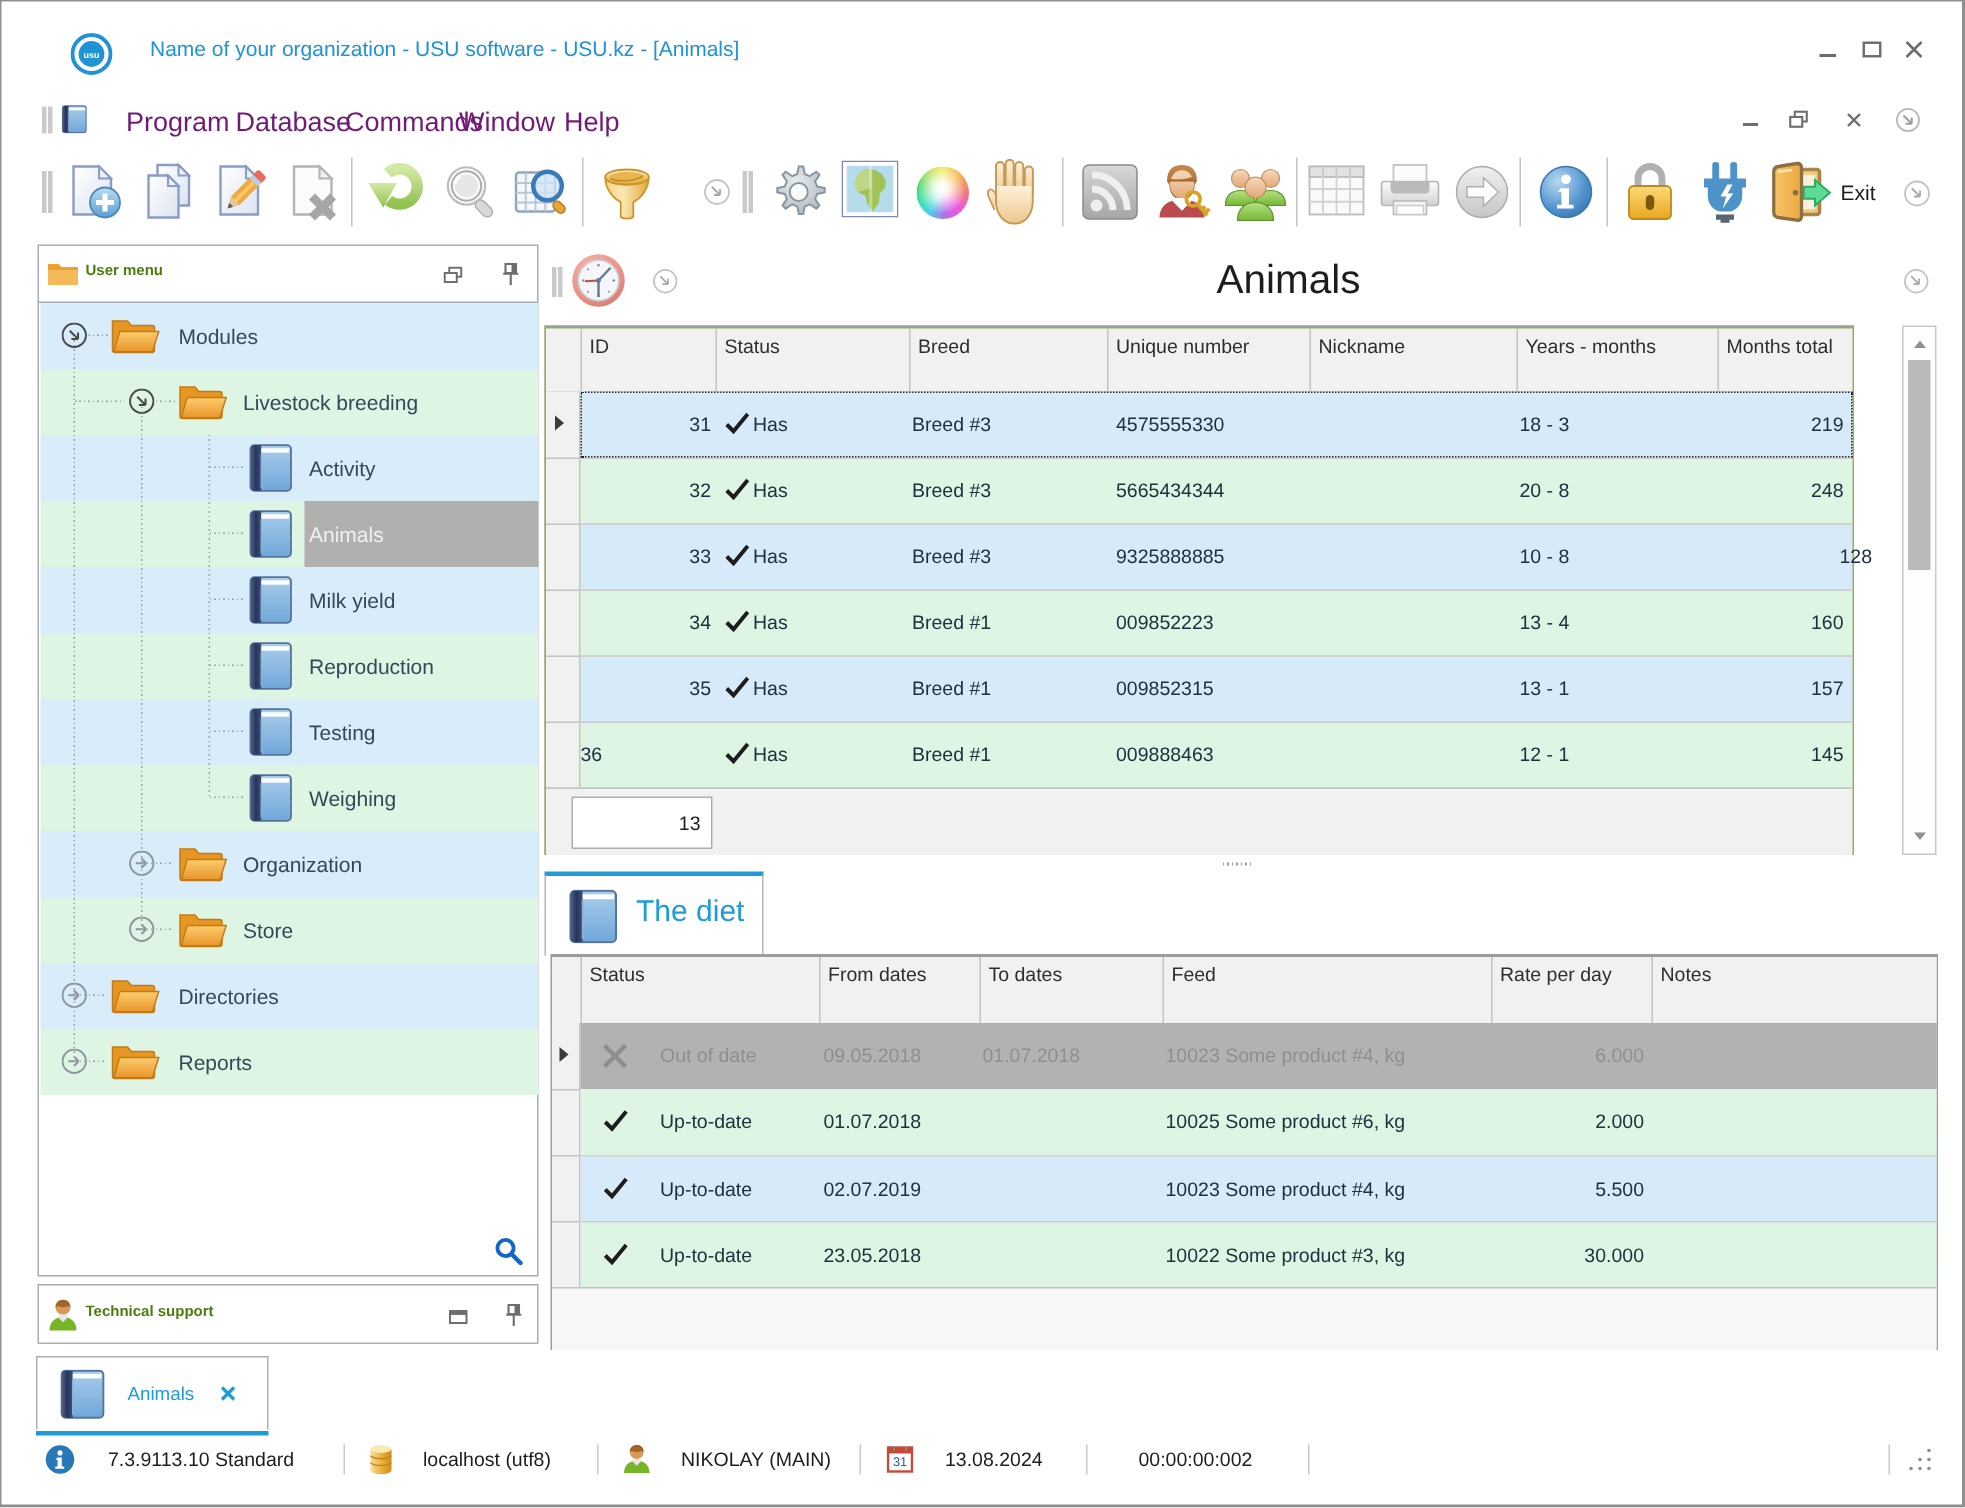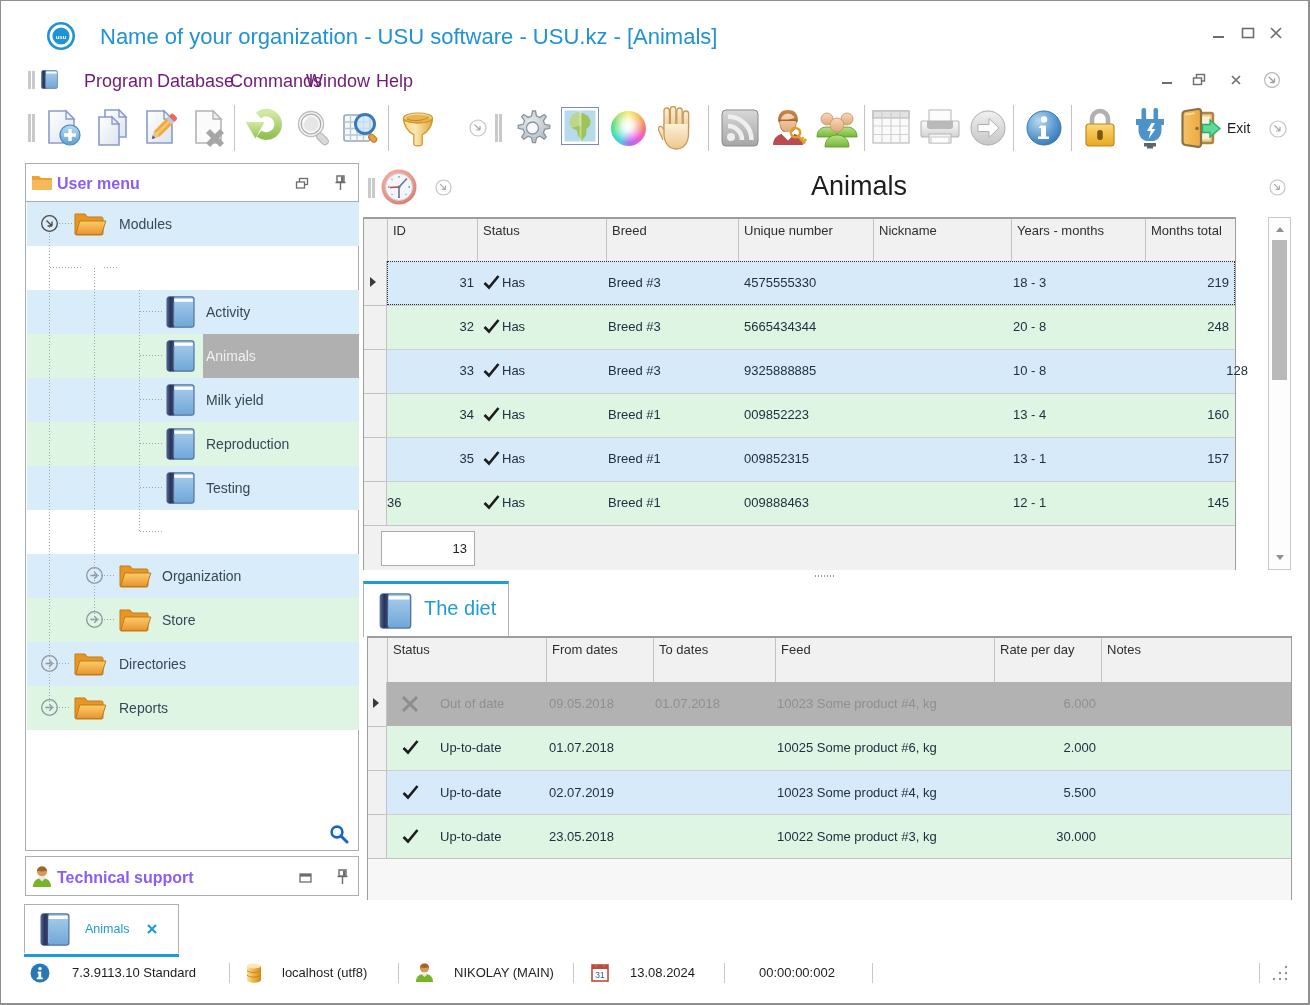--- a/index.html
+++ b/index.html
@@ -1,28 +1,28 @@
 <!DOCTYPE html>
 <html><head>
 <meta charset="utf-8">
 <style>
 *{margin:0;padding:0;box-sizing:border-box}
 html,body{width:1310px;height:1005px;overflow:hidden}
 body{font-family:"Liberation Sans",sans-serif;background:#fff;position:relative}
 .abs{position:absolute}
 #win{position:absolute;left:0;top:0;width:1310px;height:1005px;background:#fff;border:1px solid #8f8f8f;border-right-width:2px;border-bottom-width:2px}
 
-.title-text{left:99px;top:23px;font-size:22px;color:#2092d6;white-space:nowrap}
+.title-text{left:99px;top:23px;font-size:14px;color:#2092d6;white-space:nowrap}
 
 .menu-item{top:70px;font-size:18px;color:#701a75}
 .grip{width:3px;background:linear-gradient(#c9c9c9,#c9c9c9);}
 
 #leftpanel{left:24px;top:162px;width:334px;height:688px;border:1px solid #a8adb3;background:#fff}
 #umheader{left:0;top:0;width:332px;height:38px;background:#fff;border-bottom:1px solid #a8adb3}
-.ptitle{font-size:16px;font-weight:bold;color:#8b5cf6}
+.ptitle{font-size:10px;font-weight:bold;color:#4d7c0f}
 .trow{left:1px;width:332px;height:44px}
 .t-blue{background:#d8ecfa}
 .t-green{background:#def5e4}
 .tlabel{font-size:14px;color:#37475a;top:50%;transform:translateY(-50%);white-space:nowrap}
 
 .gridhead{background:#f1f1f1}
 .hcell{position:absolute;top:0;height:100%;border-left:1px solid #c3c3c3;color:#2e2e2e;font-size:13px;padding:4px 0 0 5px}
 .g-blue{background:#d7eafa}
 .g-green{background:#def5e4}
 .gcell{position:absolute;top:0;height:100%;font-size:13px;color:#21303f;line-height:43px;white-space:nowrap}
@@ -408,20 +408,29 @@
 
  <div class="abs trow t-blue" style="top:38px">
   <svg class="abs" style="left:14px;top:13px" width="17" height="17" viewBox="0 0 17 17">
           <use href="#cexp"></use>
         </svg>
   <svg class="abs" style="left:47px;top:8px" width="35" height="27" viewBox="0 0 35 27">
           <use href="#folder"></use>
         </svg>
   <div class="abs tlabel" style="left:92px">Modules</div>
  </div>
+ <div class="abs trow t-green" style="top:82px">
+  <svg class="abs" style="left:59px;top:13px" width="17" height="17" viewBox="0 0 17 17">
+          <use href="#cexp"></use>
+        </svg>
+  <svg class="abs" style="left:92px;top:8px" width="35" height="27" viewBox="0 0 35 27">
+          <use href="#folder"></use>
+        </svg>
+  <div class="abs tlabel" style="left:135px">Livestock breeding</div>
+ </div>
  <div class="abs trow t-blue" style="top:126px">
   <svg class="abs" style="left:139px;top:6px" width="29" height="32" viewBox="0 0 29 32">
           <use href="#book"></use>
         </svg>
   <div class="abs tlabel" style="left:179px">Activity</div>
  </div>
  <div class="abs trow t-green" style="top:170px">
   <div class="abs" style="left:176px;top:0;width:156px;height:44px;background:#b0b0b0"></div>
   <svg class="abs" style="left:139px;top:6px" width="29" height="32" viewBox="0 0 29 32">
           <use href="#book"></use>
@@ -438,20 +447,26 @@
   <svg class="abs" style="left:139px;top:6px" width="29" height="32" viewBox="0 0 29 32">
           <use href="#book"></use>
         </svg>
   <div class="abs tlabel" style="left:179px">Reproduction</div>
  </div>
  <div class="abs trow t-blue" style="top:302px">
   <svg class="abs" style="left:139px;top:6px" width="29" height="32" viewBox="0 0 29 32">
           <use href="#book"></use>
         </svg>
   <div class="abs tlabel" style="left:179px">Testing</div>
+ </div>
+ <div class="abs trow t-green" style="top:346px">
+  <svg class="abs" style="left:139px;top:6px" width="29" height="32" viewBox="0 0 29 32">
+          <use href="#book"></use>
+        </svg>
+  <div class="abs tlabel" style="left:179px">Weighing</div>
  </div>
  <div class="abs trow t-green" style="top:434px">
   <svg class="abs" style="left:59px;top:13px" width="17" height="17" viewBox="0 0 17 17">
           <use href="#ccol"></use>
         </svg>
   <svg class="abs" style="left:92px;top:8px" width="35" height="27" viewBox="0 0 35 27">
           <use href="#folder"></use>
         </svg>
   <div class="abs tlabel" style="left:135px">Store</div>
  </div>

